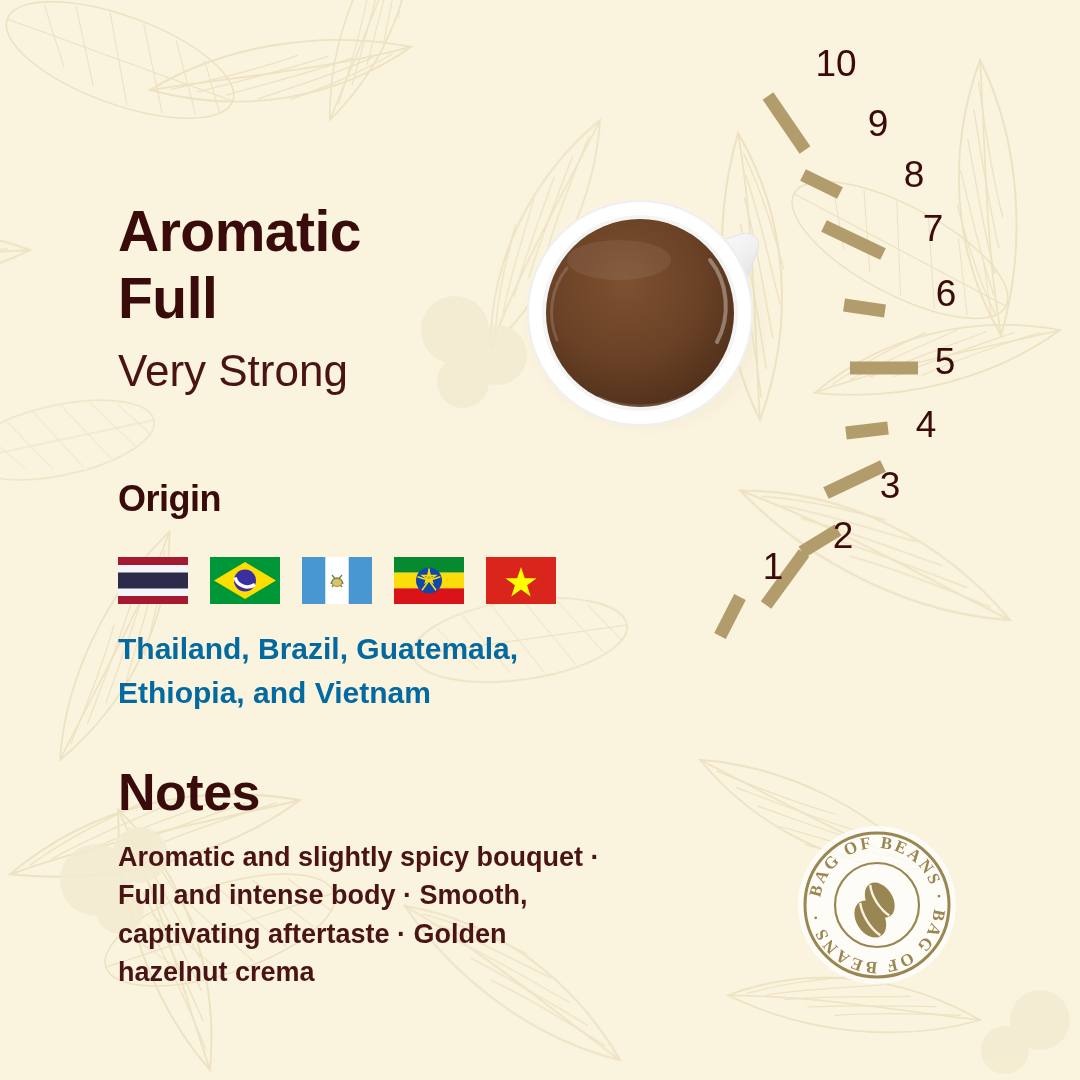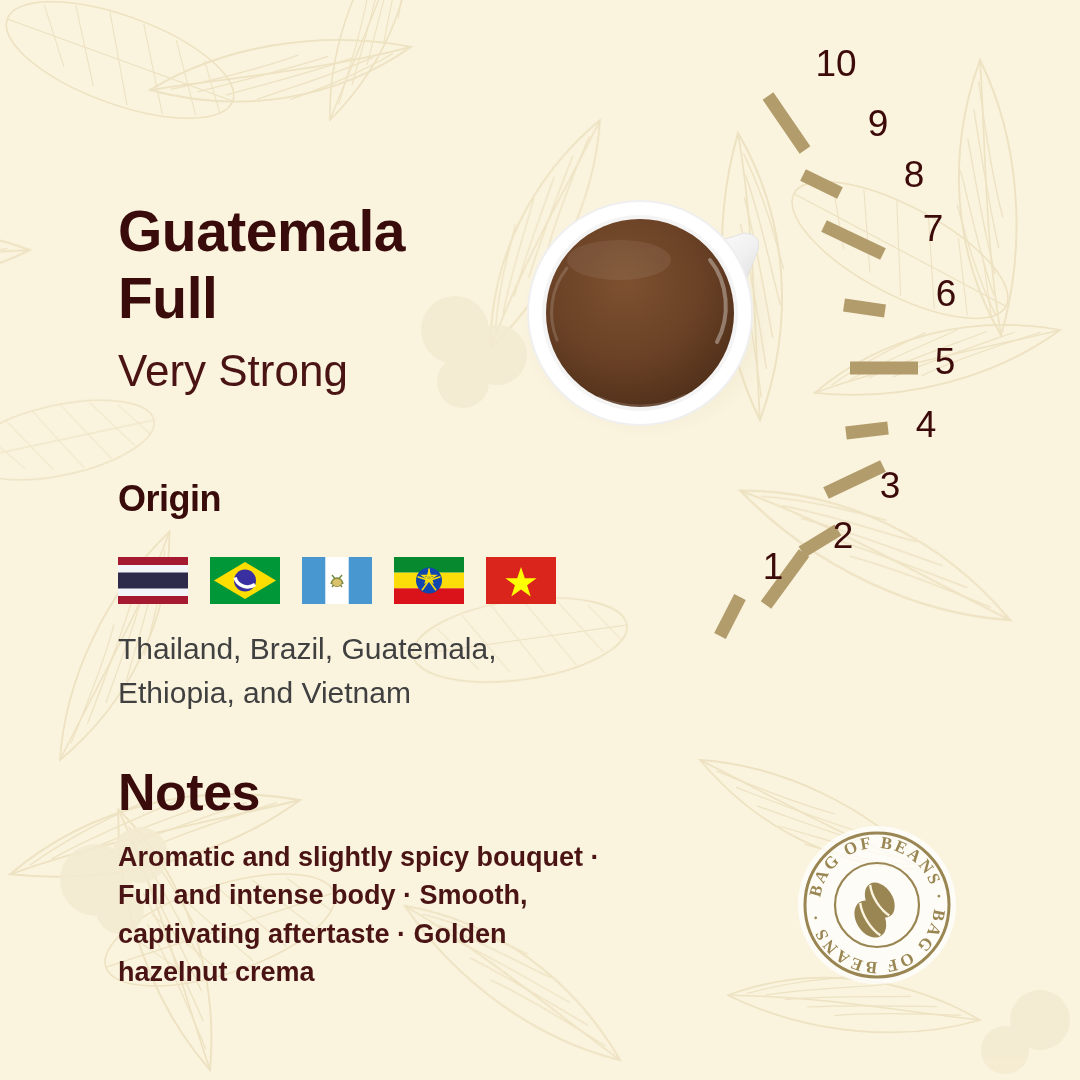--- a/index.html
+++ b/index.html
@@ -89,23 +89,23 @@
     overflow: hidden;
     flex: 0 0 auto;
   }
 
   #origin-text {
     position: absolute;
     top: 627px;
     left: 0;
     width: 470px;
     font-size: 30px;
-    font-weight: 400;
+    font-weight: 700;
     line-height: 1.45;
-    color: #404040;
+    color: #0369a1;
   }
 
   #notes-title {
     position: absolute;
     top: 762px;
     left: 0;
     font-size: 52px;
   }
 
   #notes-text {
@@ -290,21 +290,21 @@
     <span class="gauge-num" style="left:305px;  top:361px;">5</span>
     <span class="gauge-num" style="left:286px;  top:424px;">4</span>
     <span class="gauge-num" style="left:250px;  top:485px;">3</span>
     <span class="gauge-num" style="left:203px;  top:535px;">2</span>
     <span class="gauge-num" style="left:133px;  top:566px;">1</span>
   </div>
 
   <div id="content">
 
     <h1 id="intensity-title" class="section-title">
-      <span>Guatemala</span><br>
+      <span>Aromatic</span><br>
       <span>Full</span>
     </h1>
 
     <div id="intensity-value">Very Strong</div>
 
     <h2 id="origin-title" class="section-title">Origin</h2>
 
     <div id="flags">
 
       <span class="flag">

